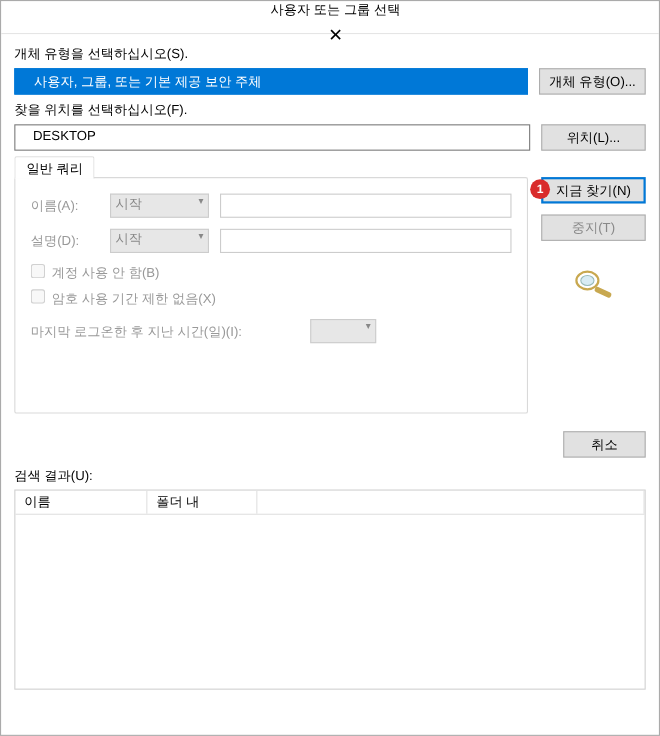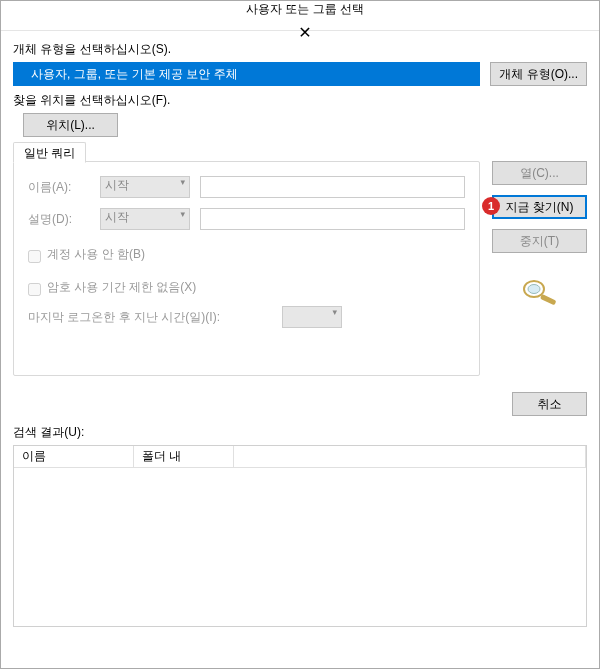--- a/index.html
+++ b/index.html
@@ -23,21 +23,21 @@
 .query-area { border: 1px solid #d9d9d9; border-radius: 2px; position: relative; margin-top: 18px; height: 215px; }
 .tab { position: absolute; top: -20px; left: -1px; border: 1px solid #d9d9d9; border-bottom: 1px solid #fff; background: #fff; padding: 2px 10px; height: 21px; border-radius: 2px 2px 0 0; }
 
 .query-inner { padding: 14px 14px 10px 14px; }
 .qrow { display: flex; align-items: center; margin-bottom: 10px; color: #999; }
 .qlabel { width: 72px; }
 .qcombo { width: 90px; height: 22px; background: #e7e7e7; border: 1px solid #ccc; color: #888; padding: 0 4px; position: relative; display: flex; align-items: flex-start; }
 .qcombo .chev { position: absolute; right: 4px; font-size: 9px; }
 .qtext { flex: 1; height: 22px; border: 1px solid #ccc; background: #fff; margin-left: 10px; }
 
-.checkbox { display: flex; align-items: flex-end; color: #999; margin-bottom: 6px; margin-top: 16px; }
+.checkbox { display: flex; align-items: flex-start; color: #999; margin-bottom: 6px; }
 .checkbox input { margin-right: 6px; }
 .btn-disabled { color: #888; background: #e1e1e1; }
 
 .badge { position: absolute; width: 18px; height: 18px; border-radius: 50%; background: #d92b2b; color: #fff; font-weight: bold; font-size: 11px; text-align: center; line-height: 18px; }
 
 .bottom-buttons { display: flex; justify-content: flex-end; margin-top: 16px; gap: 10px; }
 
 .results-label { margin-top: 8px; margin-bottom: 4px; }
 .results { border: 1px solid #d0d0d0; height: 182px; background: #fff; }
 .results-header { display: flex; border-bottom: 1px solid #e0e0e0; height: 22px; }
@@ -56,20 +56,21 @@
 <div class="content">
 
   <div class="section-label">개체 유형을 선택하십시오(S).</div>
   <div class="row">
     <div class="input-wide input-sel">사용자, 그룹, 또는 기본 제공 보안 주체</div>
     <button class="btn">개체 유형(O)...</button>
   </div>
 
   <div class="section-label">찾을 위치를 선택하십시오(F).</div>
   <div class="row">
+    <div class="input-wide">DESKTOP</div>
     <button class="btn">위치(L)...</button>
   </div>
 
   <div style="display:flex; gap:12px;">
     <div class="query-area" style="flex:1;">
       <div class="tab">일반 쿼리</div>
       <div class="query-inner">
         <div class="qrow">
           <div class="qlabel">이름(A):</div>
           <div class="qcombo">
@@ -96,21 +97,20 @@
           </div>
         <div class="qrow" style="margin-top:10px;">
           <div style="width:254px;">마지막 로그온한 후 지난 시간(일)(I):</div>
           <div class="qcombo" style="width:60px;">
               <span class="chev">▾</span>
             </div>
         </div>
       </div>
     </div>
     <div style="width:95px; margin-top:18px;">
-      <button class="btn btn-disabled" style="width:95px; margin:0 0 10px 0;">열(C)...</button>
       <div style="position:relative;">
         <button class="btn btn-highlight" style="width:95px; margin:0 0 10px 0;">지금 찾기(N)</button>
         <div class="badge" style="position:absolute; left:-10px; top:2px;">1</div>
       </div>
       <button class="btn btn-disabled" style="width:95px; margin:0 0 10px 0;">중지(T)</button>
       <div style="text-align:center; margin-top:14px;">
         <svg width="40" height="30" viewBox="0 0 40 30">
           <ellipse cx="14" cy="12" rx="10" ry="8" fill="none" stroke="#c8a850" stroke-width="2"></ellipse>
           <ellipse cx="14" cy="12" rx="6" ry="4.5" fill="#d8ecf5" stroke="#9bb" stroke-width="1"></ellipse>
           <rect x="22" y="17" width="16" height="5" rx="2" fill="#c8a850" transform="rotate(25 22 17)"></rect>

